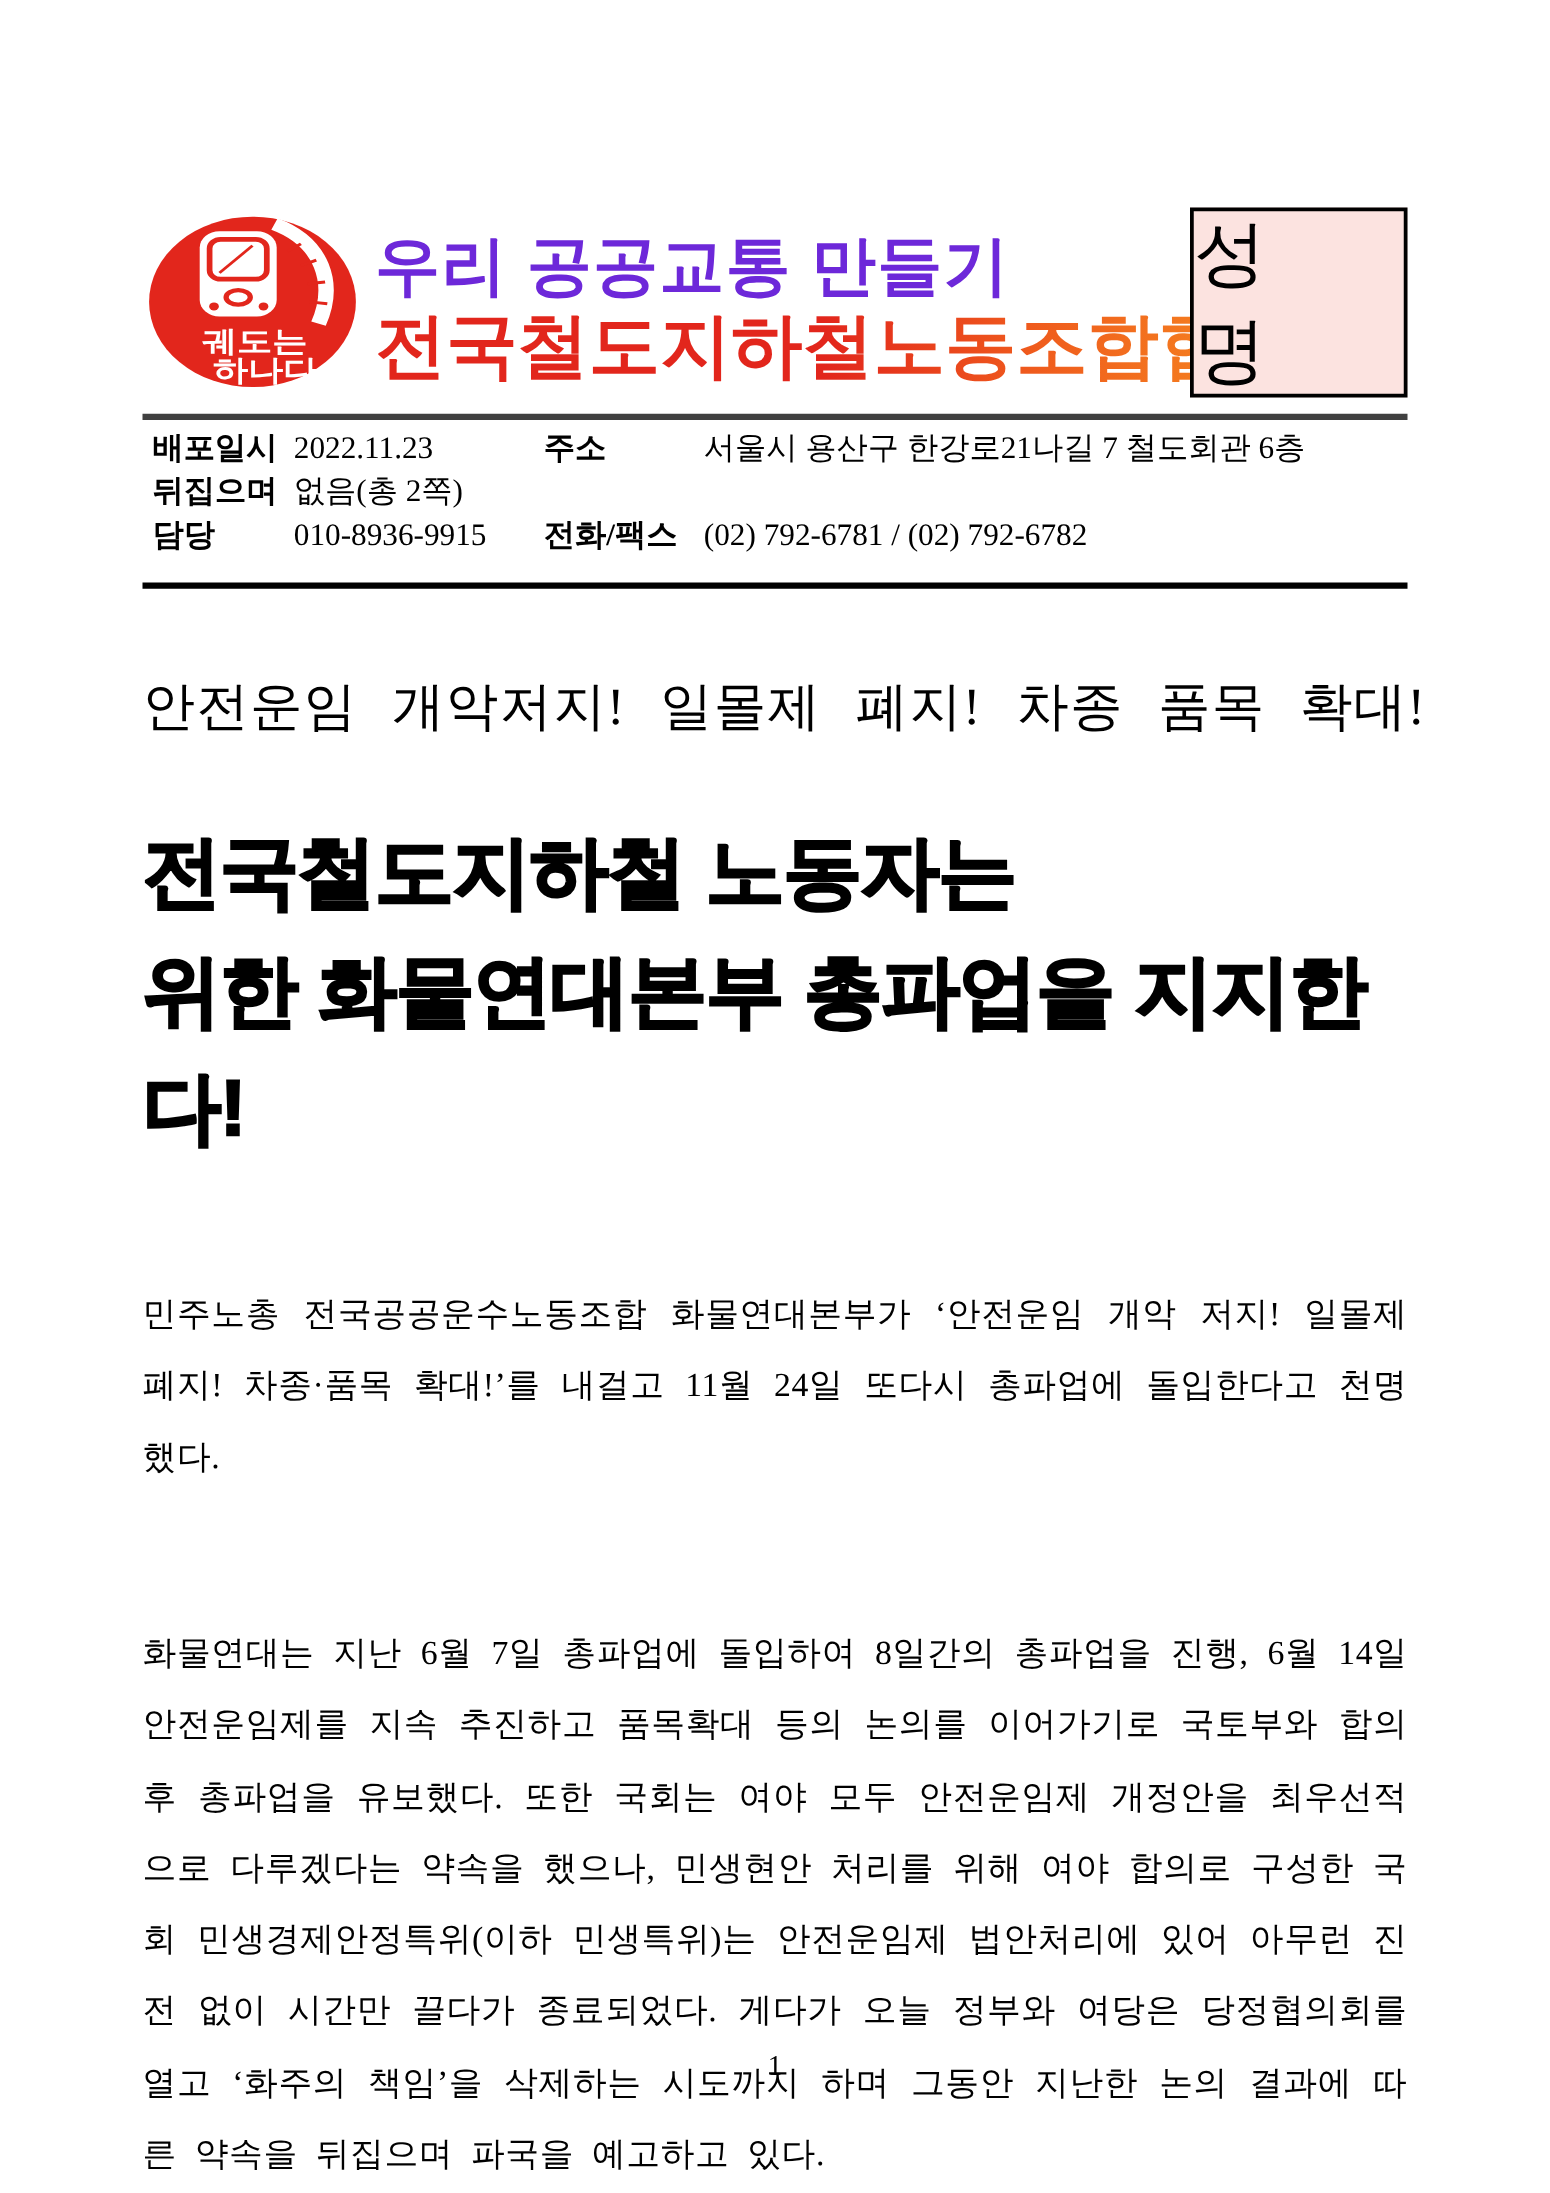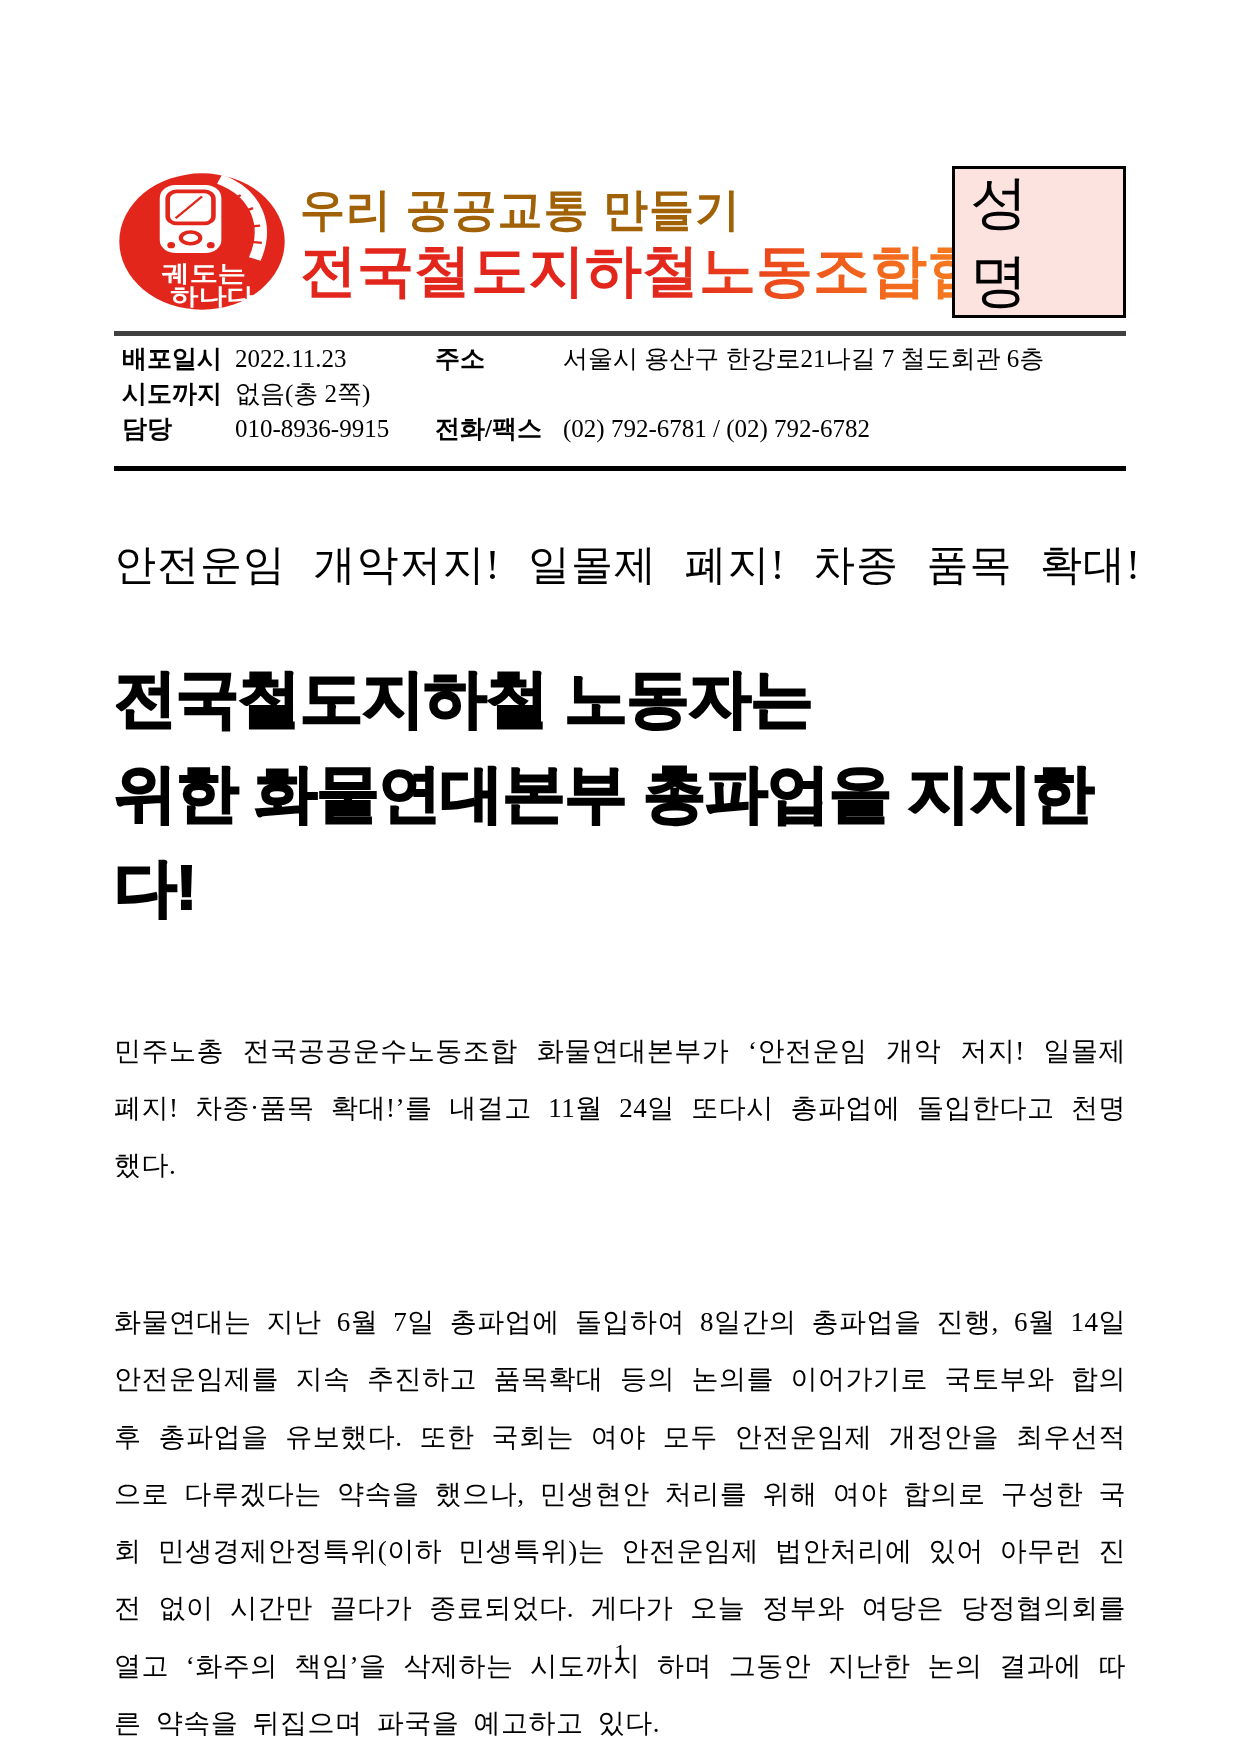--- a/index.html
+++ b/index.html
@@ -35,25 +35,25 @@
   }
   .logo-wrap svg { width: 100%; height: 100%; display: block; }
   .header-text {
     flex: 1 1 auto;
     margin-left: 10px;
     min-width: 0;
   }
   .slogan {
     font-family: "Liberation Sans", "DejaVu Sans", sans-serif;
     font-weight: 900;
-    font-size: 45px;
+    font-size: 52px;
     line-height: 1.1;
     margin-top: 22px;
     letter-spacing: 1px;
-    color: #a16207;
+    color: #6d28d9;
     white-space: nowrap;
   }
   .org-name {
     font-family: "Liberation Sans", "DejaVu Sans", sans-serif;
     font-weight: 900;
     font-size: 57px;
     line-height: 1.1;
     margin-top: 4px;
     letter-spacing: 0px;
     color: #e2261c;
@@ -72,21 +72,21 @@
     width: 174px;
     height: 152px;
     margin-top: 3px;
     border: 3px solid #000;
     background: #fce3e0;
     display: flex;
     align-items: center;
     justify-content: center;
     font-size: 58px;
     letter-spacing: 14px;
-    padding-left: 15px;
+    padding-left: 0;
     font-family: "Liberation Serif", "DejaVu Serif", serif;
   }
 
   
   .meta {
     margin-top: 13px;
     border-top: 5px solid #404040;
     border-bottom: 5px solid #000;
     padding: 5px 0 20px 0;
   }
@@ -180,21 +180,21 @@
   </div>
 
   <div class="meta">
     <div class="meta-row">
       <span class="meta-label">배포일시</span>
       <span class="meta-value">2022.11.23</span>
       <span class="meta-label">주소</span>
       <span class="meta-value">서울시 용산구 한강로21나길 7 철도회관 6층</span>
     </div>
     <div class="meta-row">
-      <span class="meta-label">시도까지</span>
+      <span class="meta-label">뒤집으며</span>
       <span class="meta-value">없음(총 2쪽)</span>
       <span class="meta-label"></span>
       <span class="meta-value"></span>
     </div>
     <div class="meta-row">
       <span class="meta-label">담당</span>
       <span class="meta-value">010-8936-9915</span>
       <span class="meta-label">전화/팩스</span>
       <span class="meta-value">(02) 792-6781 / (02) 792-6782</span>
     </div>

